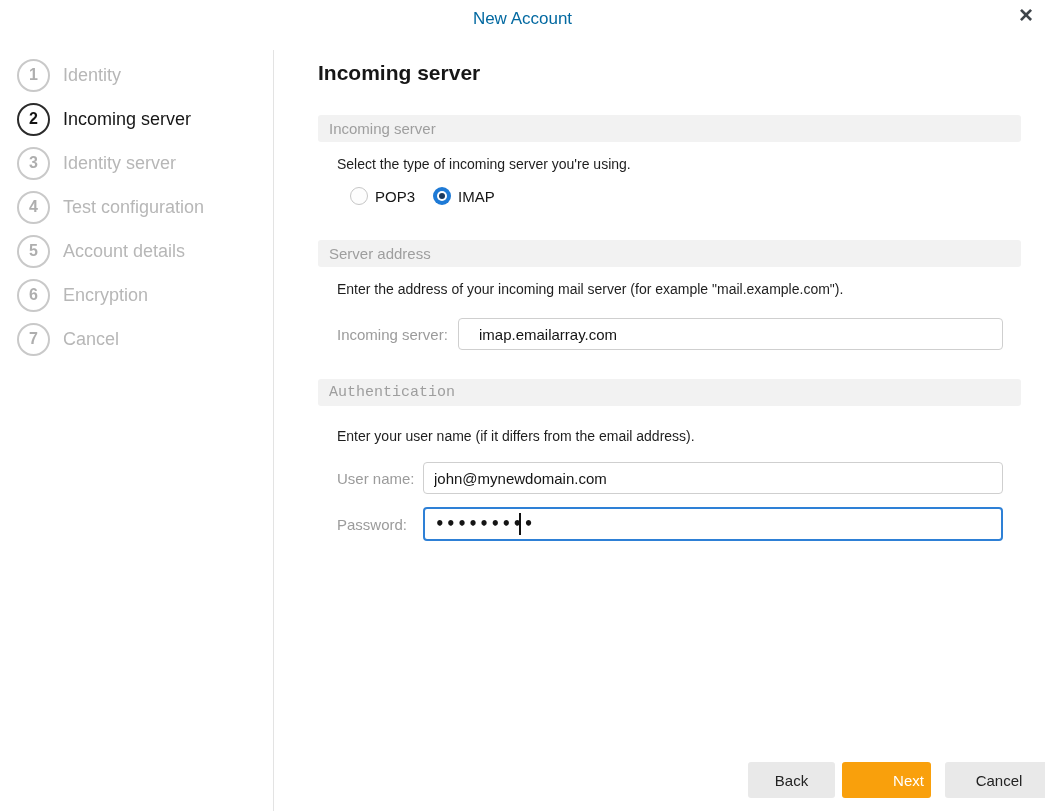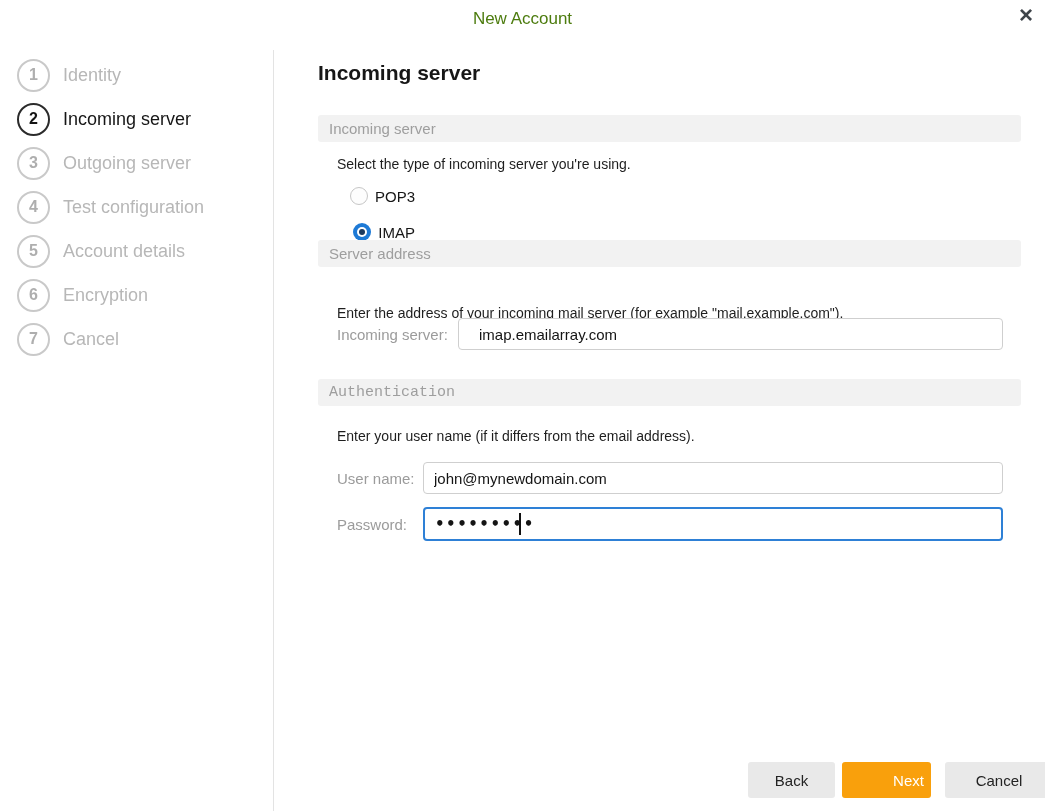--- a/index.html
+++ b/index.html
@@ -5,21 +5,21 @@
   * { margin:0; padding:0; box-sizing:border-box; }
   html,body { width:1045px; height:811px; overflow:hidden; }
   body {
     position:relative;
     background:#ffffff;
     font-family:"Liberation Sans","DejaVu Sans",sans-serif;
     color:#1c1c1c;
   }
   .window-title {
     position:absolute; top:9px; left:0; width:1045px;
-    text-align:center; font-size:17px; color:#4d7c0f;
+    text-align:center; font-size:17px; color:#0369a1;
   }
   .close-btn {
     position:absolute; top:2px; right:12px;
     font-size:24px; font-weight:bold; color:#3e444a;
     cursor:default; line-height:26px;
   }
   .divider {
     position:absolute; left:273px; top:50px; bottom:0;
     width:1px; background:#e3e3e3;
   }
@@ -44,24 +44,24 @@
     position:absolute; left:318px; width:703px; height:27px;
     background:#f2f2f2; border-radius:3px;
     display:flex; align-items:center; padding-left:11px;
     font-size:15px; color:#9e9e9e;
   }
   .bar-type   { top:115px; }
   .bar-addr   { top:240px; }
   .bar-auth   { top:379px;font-family:Liberation Mono, monospace; }
   .desc { position:absolute; left:337px; font-size:14px; color:#1e1e1e; }
   .desc-type { top:156px; }
-  .desc-addr { top:281px;margin-top:24px; }
+  .desc-addr { top:281px; }
   .desc-auth { top:428px; }
   
-  .radio-row { position:absolute; left:350px; top:187px; display:flex; align-items:flex-end; gap:18px;flex-direction:column; }
+  .radio-row { position:absolute; left:350px; top:187px; display:flex; align-items:center; gap:18px; }
   .radio-option { display:flex; align-items:center; gap:7px; font-size:15px; color:#161616; }
   .radio {
     width:18px; height:18px; border-radius:50%;
     border:1px solid #c6c6c6; background:#fdfdfd; position:relative;
   }
   .radio.selected { border:none; background:#1e7ad6; }
   .radio.selected::before {
     content:""; position:absolute; left:4px; top:4px;
     width:10px; height:10px; border-radius:50%; background:#ffffff;
   }
@@ -112,21 +112,21 @@
   <div class="step">
     <div class="step-circle">1</div>
     <div class="step-label">Identity</div>
   </div>
   <div class="step active">
     <div class="step-circle">2</div>
     <div class="step-label">Incoming server</div>
   </div>
   <div class="step">
     <div class="step-circle">3</div>
-    <div class="step-label">Outgoing server</div>
+    <div class="step-label">Identity server</div>
   </div>
   <div class="step">
     <div class="step-circle">4</div>
     <div class="step-label">Test configuration</div>
   </div>
   <div class="step">
     <div class="step-circle">5</div>
     <div class="step-label">Account details</div>
   </div>
   <div class="step">

